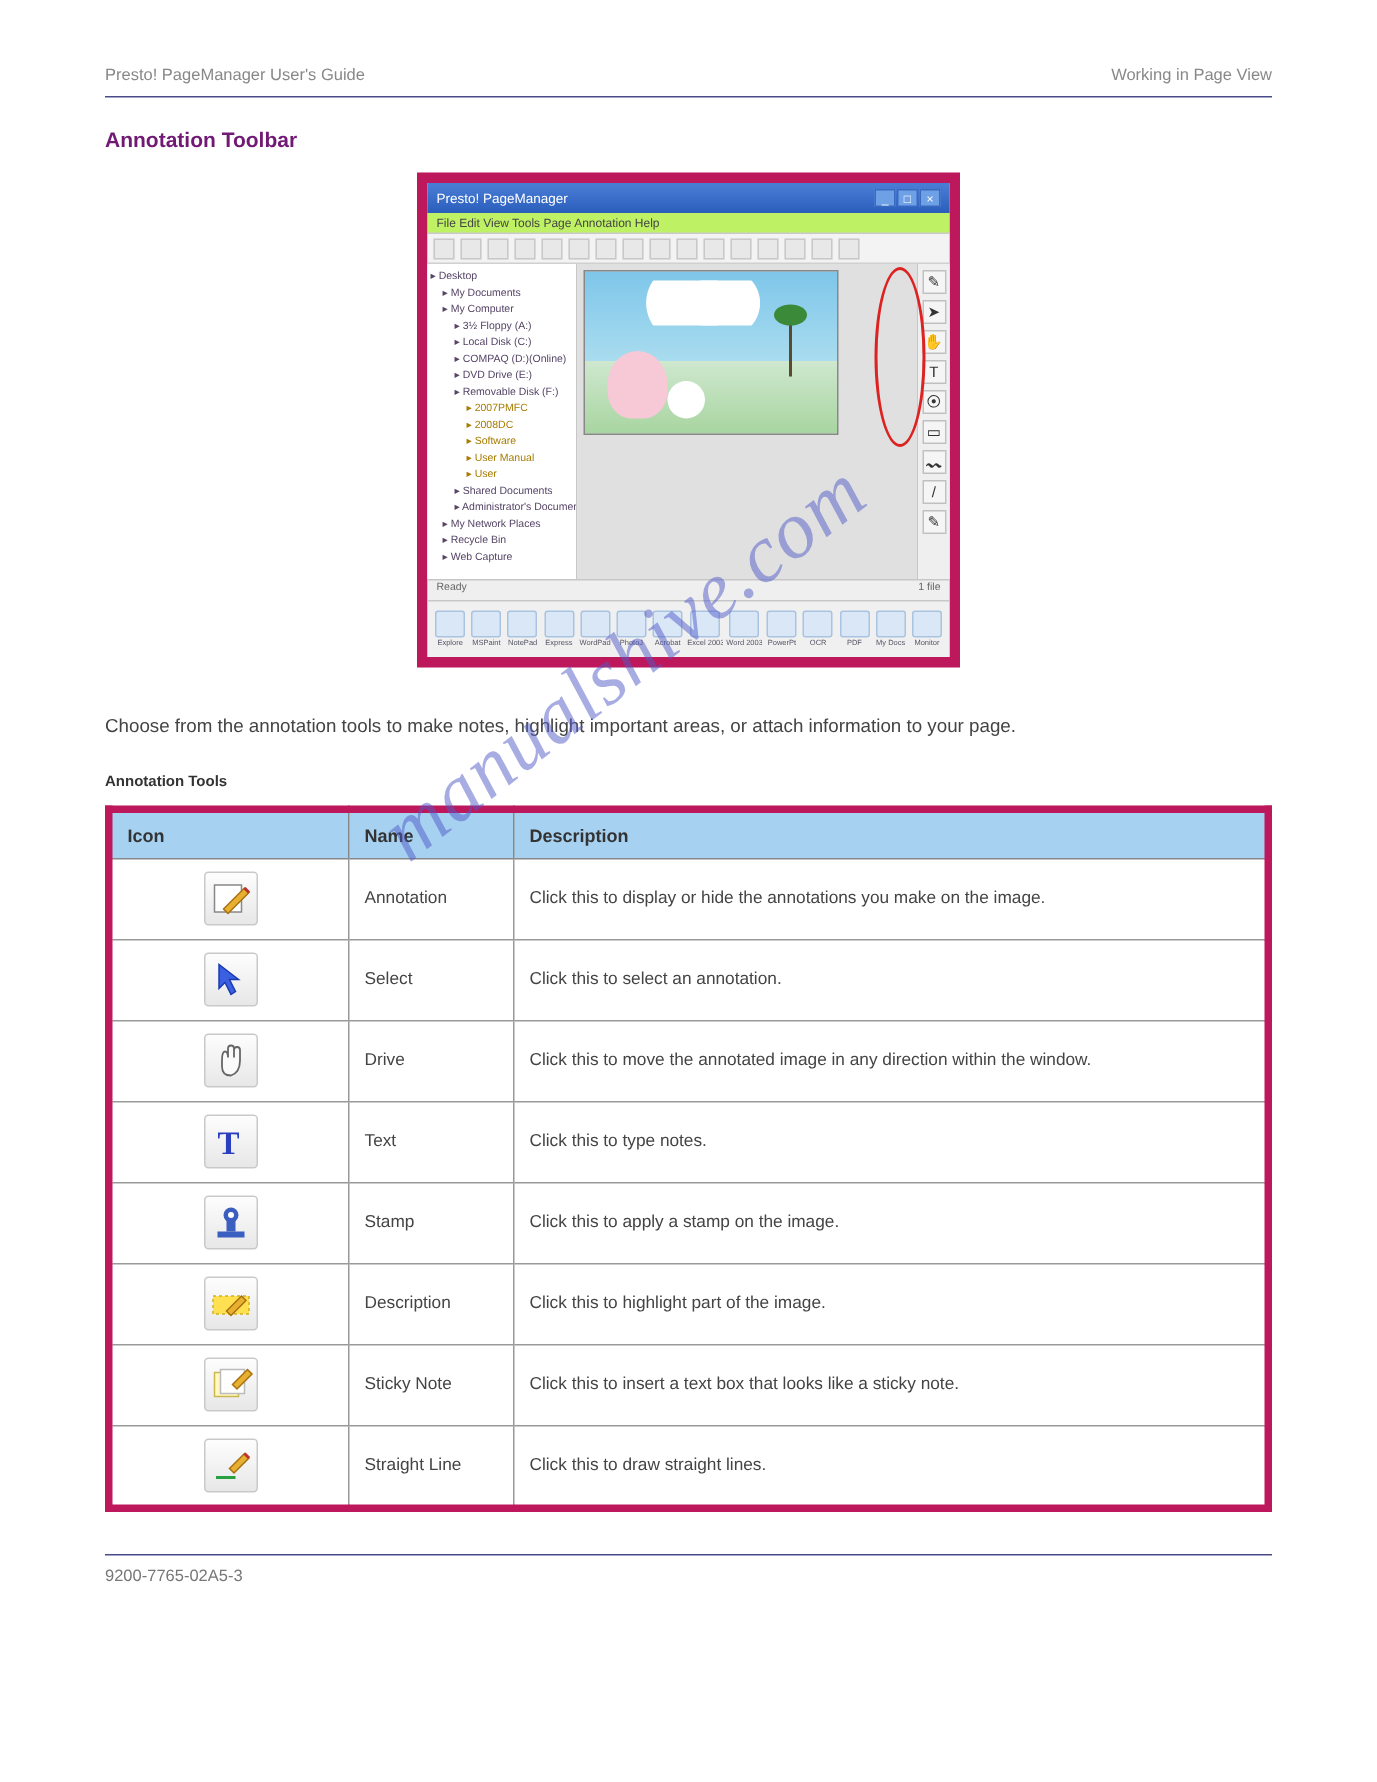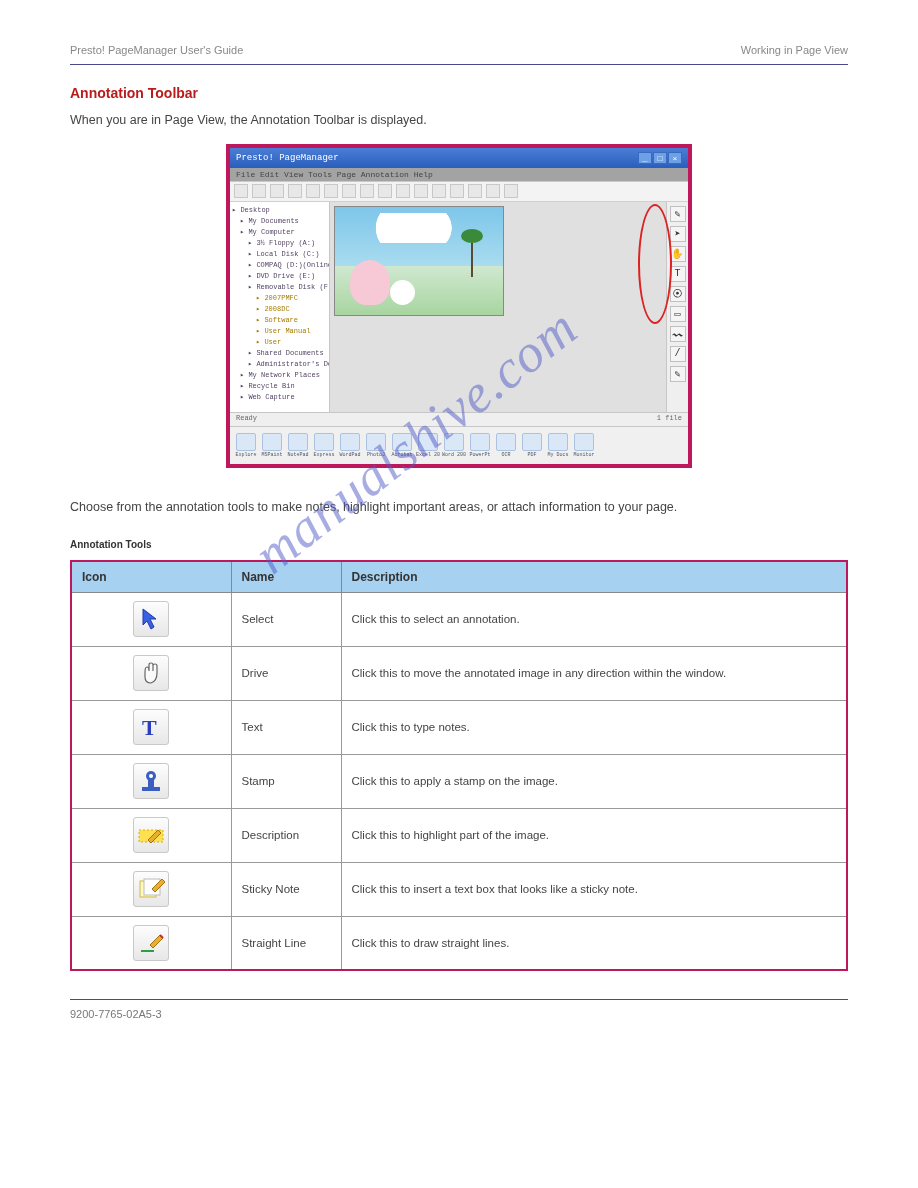--- a/index.html
+++ b/index.html
@@ -1,27 +1,27 @@
 <!DOCTYPE html>
 <html><head>
 <meta charset="utf-8">
 <style>
   * { margin: 0; padding: 0; box-sizing: border-box; }
   body { background: #fff; font-family: Arial, sans-serif; font-size: 13px; color: #333; width: 918px; margin: 0 auto; }
   .page { padding: 44px 70px 40px; position: relative; }
   .hr-top { border-top: 1.5px solid #4a4a8a; margin-bottom: 20px; }
   .header-row { display: flex; justify-content: space-between; font-size: 11px; color: #888; margin-bottom: 8px; }
-  .section-title { font-size: 14px; font-weight: bold; margin: 14px 0 10px; color: #b91c1c; }
+  .section-title { font-size: 14px; font-weight: bold; margin: 14px 0 10px; color: #701a75; }
   .body-text { font-size: 12.5px; line-height: 1.5; color: #444; }
   .screenshot-wrap { display: flex; justify-content: center; margin: 14px 0 18px; }
-  .screenshot { width: 466px; border: 4px solid #be185d; background: #eaf1fb; position: relative; font-family: Liberation Mono, monospace; }
+  .screenshot { width: 362px; border: 7px solid #be185d; background: #eaf1fb; position: relative; }
   .ss-title { height: 20px; background: linear-gradient(#4a7ed6, #2a5ebc); color: #fff; font-size: 9px; padding: 3px 6px; display:flex; align-items:center; justify-content:space-between;}
   .ss-title .winbtns { display:flex; gap:1px;}
   .ss-title .winbtns span{ width:14px; height:12px; background:#6ea0e6; border:1px solid #3a6ac0; display:inline-block; font-size:8px; text-align:center; line-height:11px; color:#fff;}
-  .ss-menu { background:#a3a3a3; font-size:8px; padding:2px 6px; color:#444; border-bottom:1px solid #c9c9c9;}
+  .ss-menu { background:#bef264; font-size:8px; padding:2px 6px; color:#444; border-bottom:1px solid #c9c9c9;}
   .ss-toolbar { background:#f3f3f3; border-bottom:1px solid #d0d0d0; height:20px; display:flex; align-items:center; padding:0 4px; gap:4px;}
   .ss-toolbar span{ width:14px; height:14px; background:#e8e8e8; border:1px solid #c8c8c8; display:inline-block;}
   .ss-body { display:flex; height:210px; background:#fff;}
   .ss-tree { width:100px; background:#fff; border-right:1px solid #c7c7c7; font-size:7px; color:#546; padding:3px 2px; overflow:hidden;}
   .ss-tree div{ white-space:nowrap; line-height:11px;}
   .ss-tree .f{ color:#a67c00;}
   .ss-tree .ind1{ padding-left:8px;} .ss-tree .ind2{ padding-left:16px;} .ss-tree .ind3{ padding-left:24px;}
   .ss-canvas { flex:1; background:#e0e0e0; padding:4px; position:relative;}
   .ss-img { width:170px; height:110px; background: linear-gradient(180deg,#7ec6ea 0%,#a9dcef 55%, #cfe8cf 55%, #a8d5a0 100%); border:1px solid #888; position:relative; overflow:hidden;}
   .ss-img::before{ content:""; position:absolute; top:6px; left:40px; width:90px; height:30px; background: radial-gradient(circle at 30% 50%, #fff 40%, transparent 41%), radial-gradient(circle at 60% 50%, #fff 40%, transparent 41%);}
@@ -32,42 +32,41 @@
   .ss-atb { width:22px; background:#efefef; border-left:1px solid #c7c7c7; display:flex; flex-direction:column; align-items:center; padding:4px 0; gap:4px;}
   .ss-atb span{ width:16px; height:16px; background:#f5f5f5; border:1px solid #c0c0c0; display:flex; align-items:center; justify-content:center; font-size:10px;}
   .ss-oval{ position:absolute; top:2px; right:-6px; width:34px; height:120px; border:2.5px solid #d22; border-radius:50%; pointer-events:none;}
   .ss-status { height:14px; background:#efefef; border-top:1px solid #c7c7c7; font-size:7px; padding:1px 6px; color:#666; display:flex; justify-content:space-between;}
   .ss-appbar { height:38px; background:#f0f0f0; border-top:1px solid #c7c7c7; display:flex; align-items:center; gap:2px; padding:2px 4px; overflow:hidden;}
   .ss-appbar .app{ width:24px; text-align:center;}
   .ss-appbar .app .ico{ width:20px; height:18px; background:#d9e7f6; border:1px solid #a9c3e0; margin:0 auto 1px; border-radius:2px;}
   .ss-appbar .app .lbl{ font-size:5px; color:#556; white-space:nowrap; overflow:hidden;}
   .watermark { position:absolute; top:410px; left:220px; font-size:54px; font-style:italic; color:rgba(80,90,200,0.5); transform: rotate(-38deg); pointer-events:none; font-family: Georgia, serif; letter-spacing:1px;}
   .subhead { font-size: 10px; font-weight: bold; margin: 22px 0 10px; color:#333;}
-  table.tools { width:100%; border-collapse: collapse; border:2px solid #be185d; }
+  table.tools { width:100%; border-collapse: collapse; border:5px solid #be185d; }
   table.tools th { background:#a7d1f0; border:1px solid #888; padding:8px 10px; font-size:12px; font-weight:bold; color:#333; text-align:left;}
   table.tools td { border:1px solid #999; padding:8px 10px; font-size:11.5px; color:#444; vertical-align:middle; height:54px;}
   table.tools td.icon-cell { width:160px; text-align:center; }
   table.tools td.name-cell { width:110px; }
   .tool-icon { width:36px; height:36px; display:inline-flex; align-items:center; justify-content:center; border:1px solid #c9c9c9; background:linear-gradient(#fdfdfd,#e7e7e7); border-radius:3px;}
   .footer-hr { border-top:1.5px solid #4a4a8a; margin:28px 0 8px; }
   .footer-row { display:flex; justify-content:flex-start; font-size:11px; color:#777;}
   th.icon-h{ width:160px;} th.name-h{ width:110px;}
 </style>
 </head>
 <body>
 
 <div class="page">
   <div class="header-row">
     <span>Presto! PageManager User's Guide</span>
     <span>Working in Page View</span>
   </div>
   <div class="hr-top"></div>
 
   <div class="section-title">Annotation Toolbar</div>
-  <div class="body-text">When you are in Page View, the Annotation Toolbar is displayed.</div>
 
   <div class="screenshot-wrap">
     <div class="screenshot">
       <div class="ss-title">
         <span>Presto! PageManager</span>
         <span class="winbtns">
             <span>_</span>
             <span>□</span>
             <span>×</span>
           </span>
@@ -206,20 +205,31 @@
     <thead>
       <tr>
         <th class="icon-h">Icon</th>
         <th class="name-h">Name</th>
         <th>Description</th>
       </tr>
     </thead>
     <tbody id="tools-body">
         <tr>
           <td class="icon-cell"><span class="tool-icon">
+              <svg width="30" height="30" viewBox="0 0 30 30">
+                <rect x="4" y="6" width="18" height="18" fill="#fff" stroke="#888"></rect>
+                <path d="M10 22 L24 8 L27 11 L13 25 Z" fill="#e8b030" stroke="#a87010"></path>
+                <path d="M24 8 L27 11" stroke="#c03030" stroke-width="2"></path>
+              </svg>
+            </span></td>
+          <td class="name-cell">Annotation</td>
+          <td>Click this to display or hide the annotations you make on the image.</td>
+        </tr>
+        <tr>
+          <td class="icon-cell"><span class="tool-icon">
               <svg width="26" height="26" viewBox="0 0 26 26">
                 <path d="M5 3 L5 19 L9 15 L13 23 L16 21 L12 13 L18 13 Z" fill="#3a5fe0" stroke="#1a3bb0"></path>
               </svg>
             </span></td>
           <td class="name-cell">Select</td>
           <td>Click this to select an annotation.</td>
         </tr>
         <tr>
           <td class="icon-cell"><span class="tool-icon">
               <svg width="28" height="28" viewBox="0 0 28 28">

